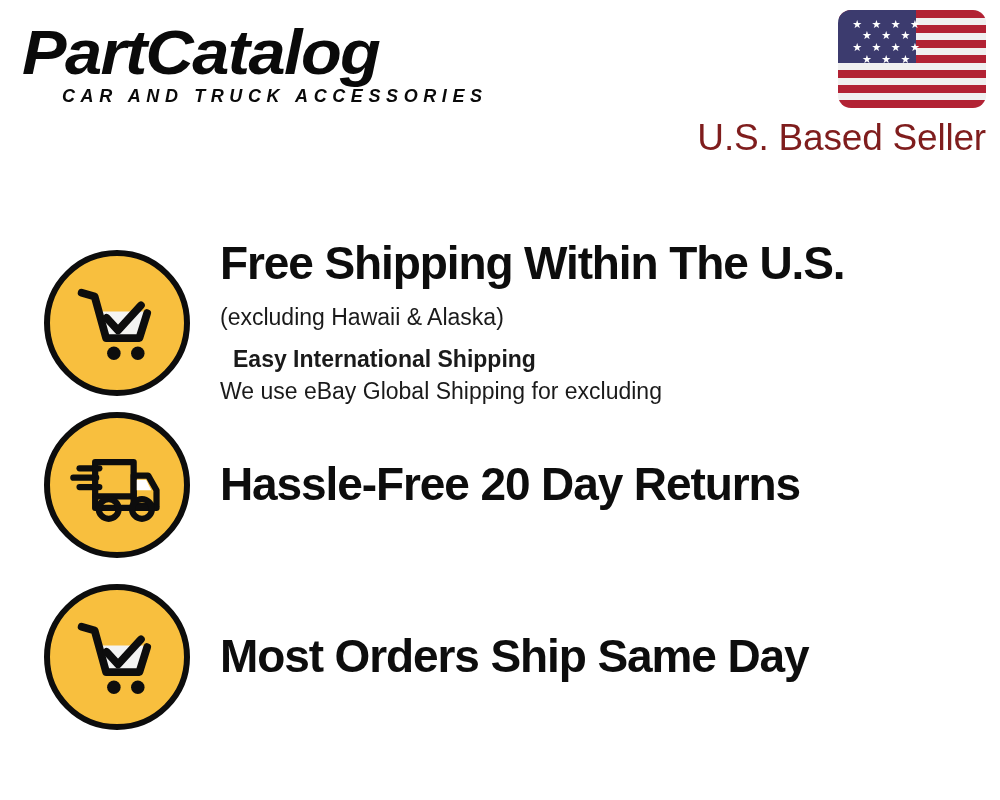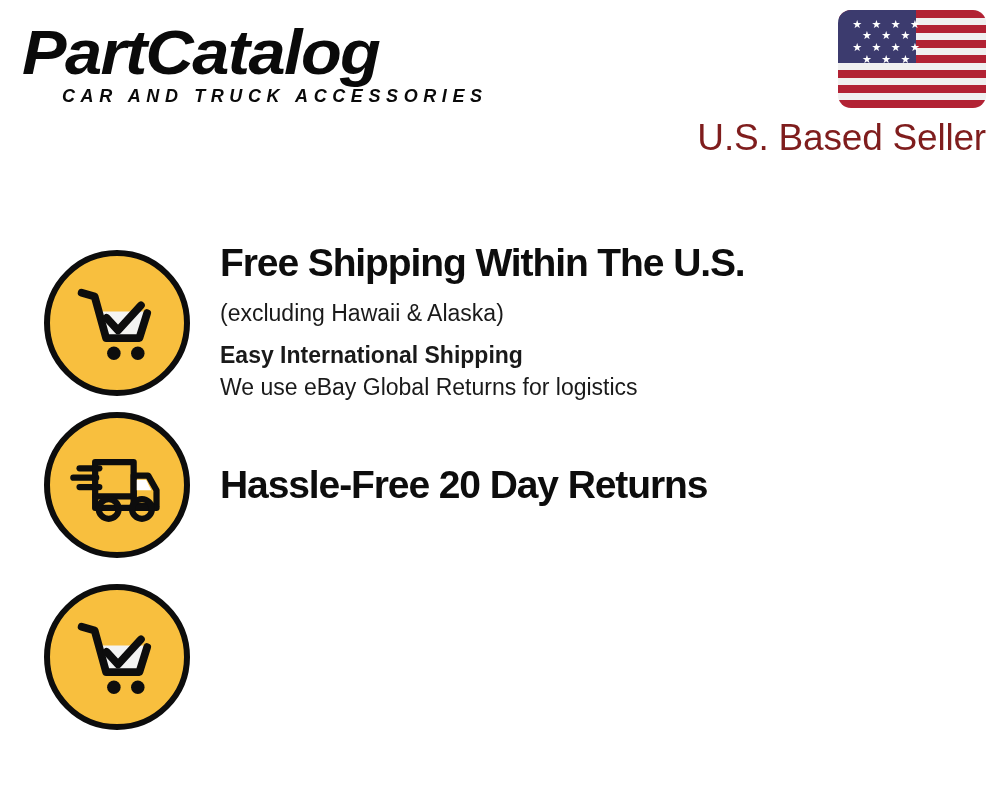--- a/index.html
+++ b/index.html
@@ -140,38 +140,39 @@
   .icon-badge svg { display: block; }
 
   .feature-text {
     flex: 1 1 auto;
     margin-left: 30px;
     padding-right: 20px;
   }
   .feature-title {
     font-family: "Liberation Sans", sans-serif;
     font-weight: 700;
-    font-size: 39px;
+    font-size: 46px;
     line-height: 1.06;
     letter-spacing: -1.1px;
     color: #0d0d0d;
     white-space: nowrap;
   }
   .feature-sub {
     font-family: "Liberation Sans", sans-serif;
     font-weight: 400;
     font-size: 23px;
     line-height: 1.33;
     color: #1a1a1a;
     margin-top: 14px;
     white-space: nowrap;
   }
   .feature-sub.bold {
     font-weight: 700;
     margin-top: 12px;
+    margin-left: 13px;
   }
   .feature-sub.tight {
     margin-top: 1px;
   }
 </style>
 </head>
 <body>
 
 <div class="header">
 
@@ -231,21 +232,21 @@
         <path d="M40 45 L51 57 L73 33" fill="none" stroke="#0d0d0d" stroke-width="7.5" stroke-linecap="round" stroke-linejoin="round"></path>
 
         <circle cx="47" cy="79" r="6.5" fill="#0d0d0d"></circle>
         <circle cx="70" cy="79" r="6.5" fill="#0d0d0d"></circle>
       </svg>
     </div>
     <div class="feature-text">
       <div class="feature-title">Free Shipping Within The U.S.</div>
       <div class="feature-sub">(excluding Hawaii &amp; Alaska)</div>
       <div class="feature-sub bold">Easy International Shipping</div>
-      <div class="feature-sub tight">We use eBay Global Returns for logistics</div>
+      <div class="feature-sub tight">We use eBay Global Shipping for excluding</div>
     </div>
   </div>
 
   <div class="feature-row row-1">
     <div class="icon-badge">
       <svg width="104" height="104" viewBox="0 0 100 100">
 
         <path d="M14 34 L33 34" stroke="#0d0d0d" stroke-width="6" stroke-linecap="round"></path>
         <path d="M8 43 L30 43" stroke="#0d0d0d" stroke-width="6" stroke-linecap="round"></path>
         <path d="M14 52 L33 52" stroke="#0d0d0d" stroke-width="6" stroke-linecap="round"></path>
@@ -270,15 +271,18 @@
   <div class="feature-row row-2">
     <div class="icon-badge">
       <svg width="104" height="104" viewBox="0 0 100 100">
         <path d="M32 39 L76 39 L69 64 L39 64 Z" fill="#f4f4f2"></path>
         <path d="M16 21 L28.5 24.5 L39.5 64.5 L71.5 64.5 L79 40.5" fill="none" stroke="#0d0d0d" stroke-width="7.5" stroke-linecap="round" stroke-linejoin="round"></path>
         <path d="M40 45 L51 57 L73 33" fill="none" stroke="#0d0d0d" stroke-width="7.5" stroke-linecap="round" stroke-linejoin="round"></path>
         <circle cx="47" cy="79" r="6.5" fill="#0d0d0d"></circle>
         <circle cx="70" cy="79" r="6.5" fill="#0d0d0d"></circle>
       </svg>
     </div>
+    <div class="feature-text">
+      <div class="feature-title">Most Orders Ship Same Day</div>
+    </div>
   </div>
 
 </div>
 
 </body></html>

